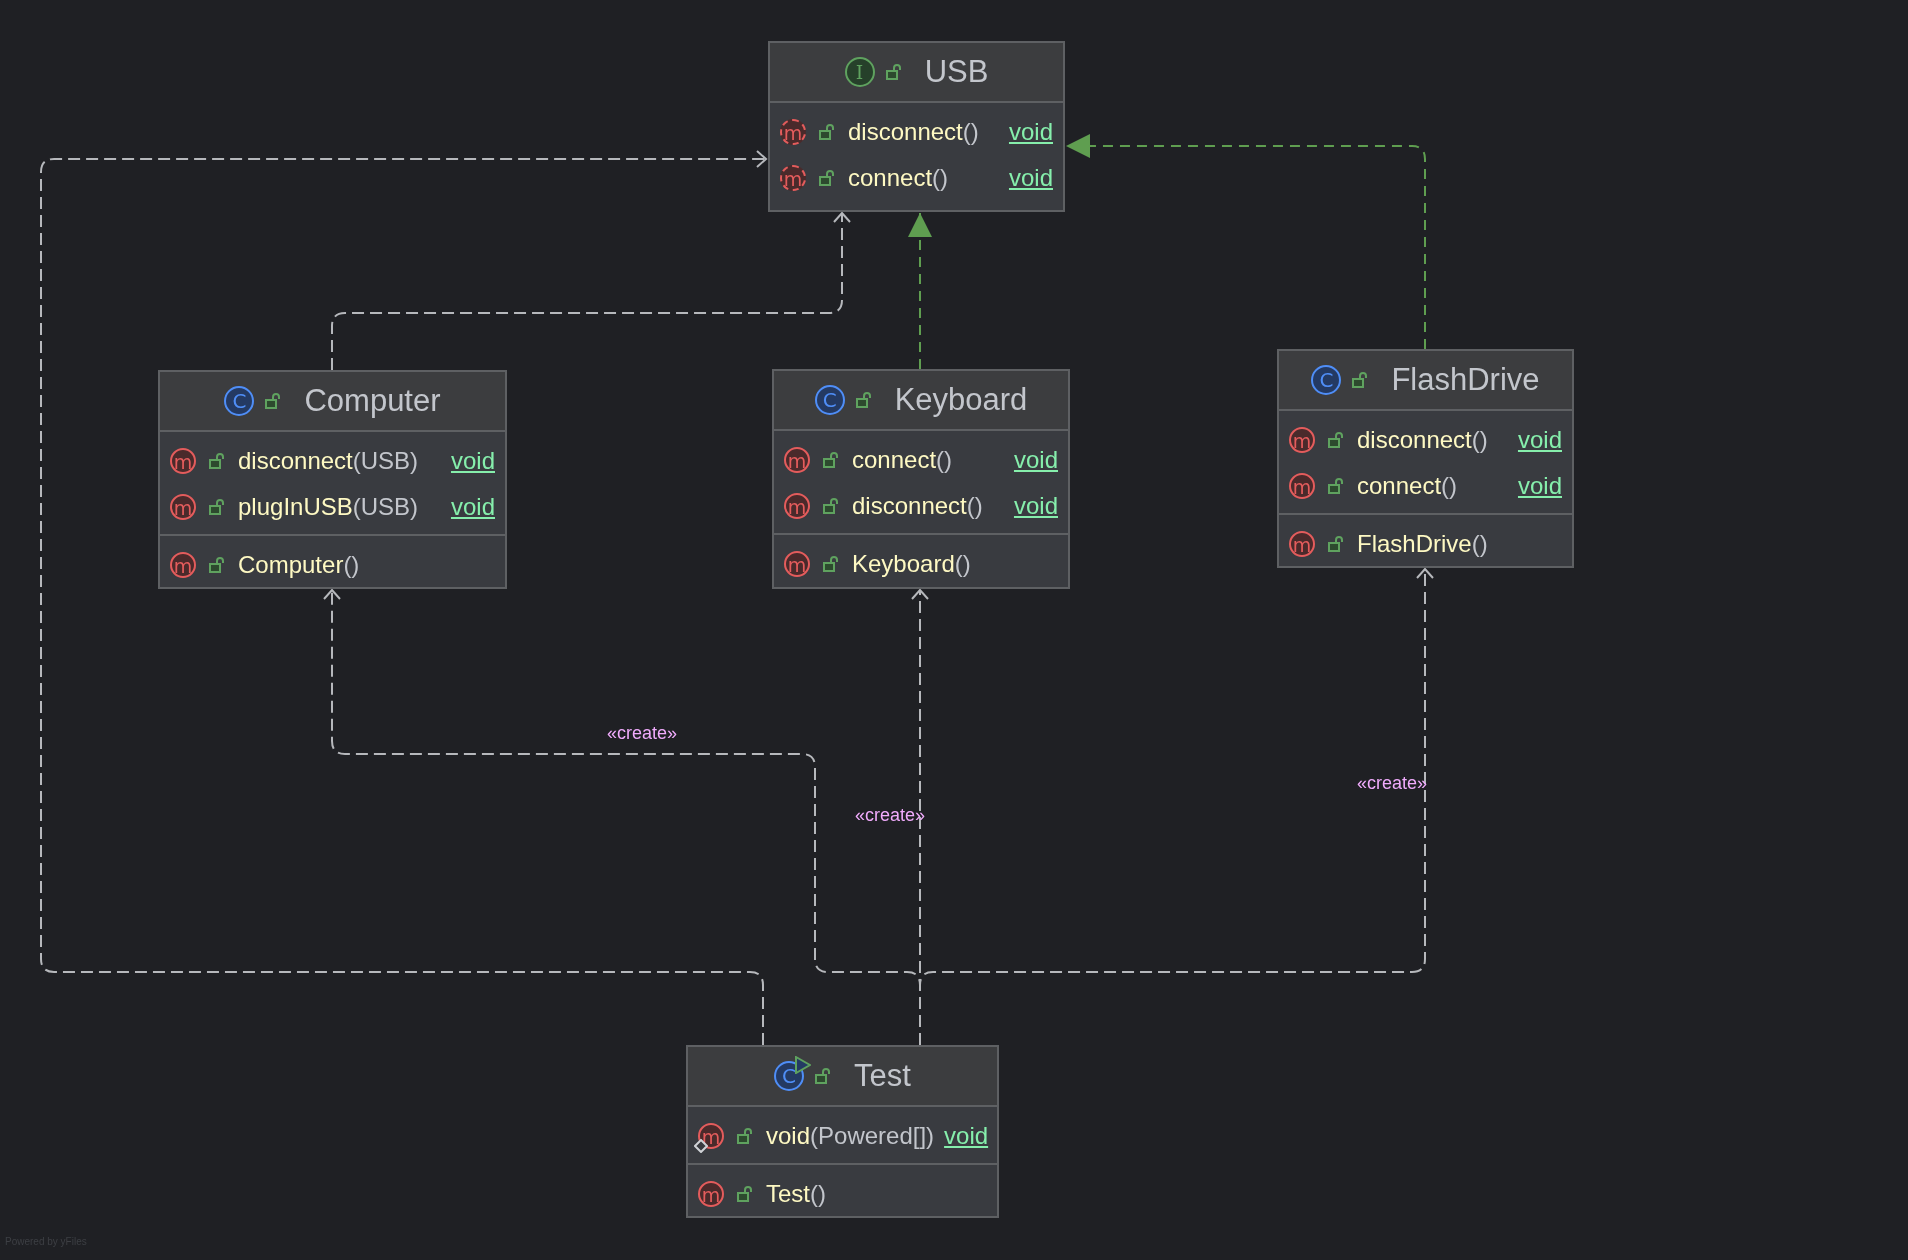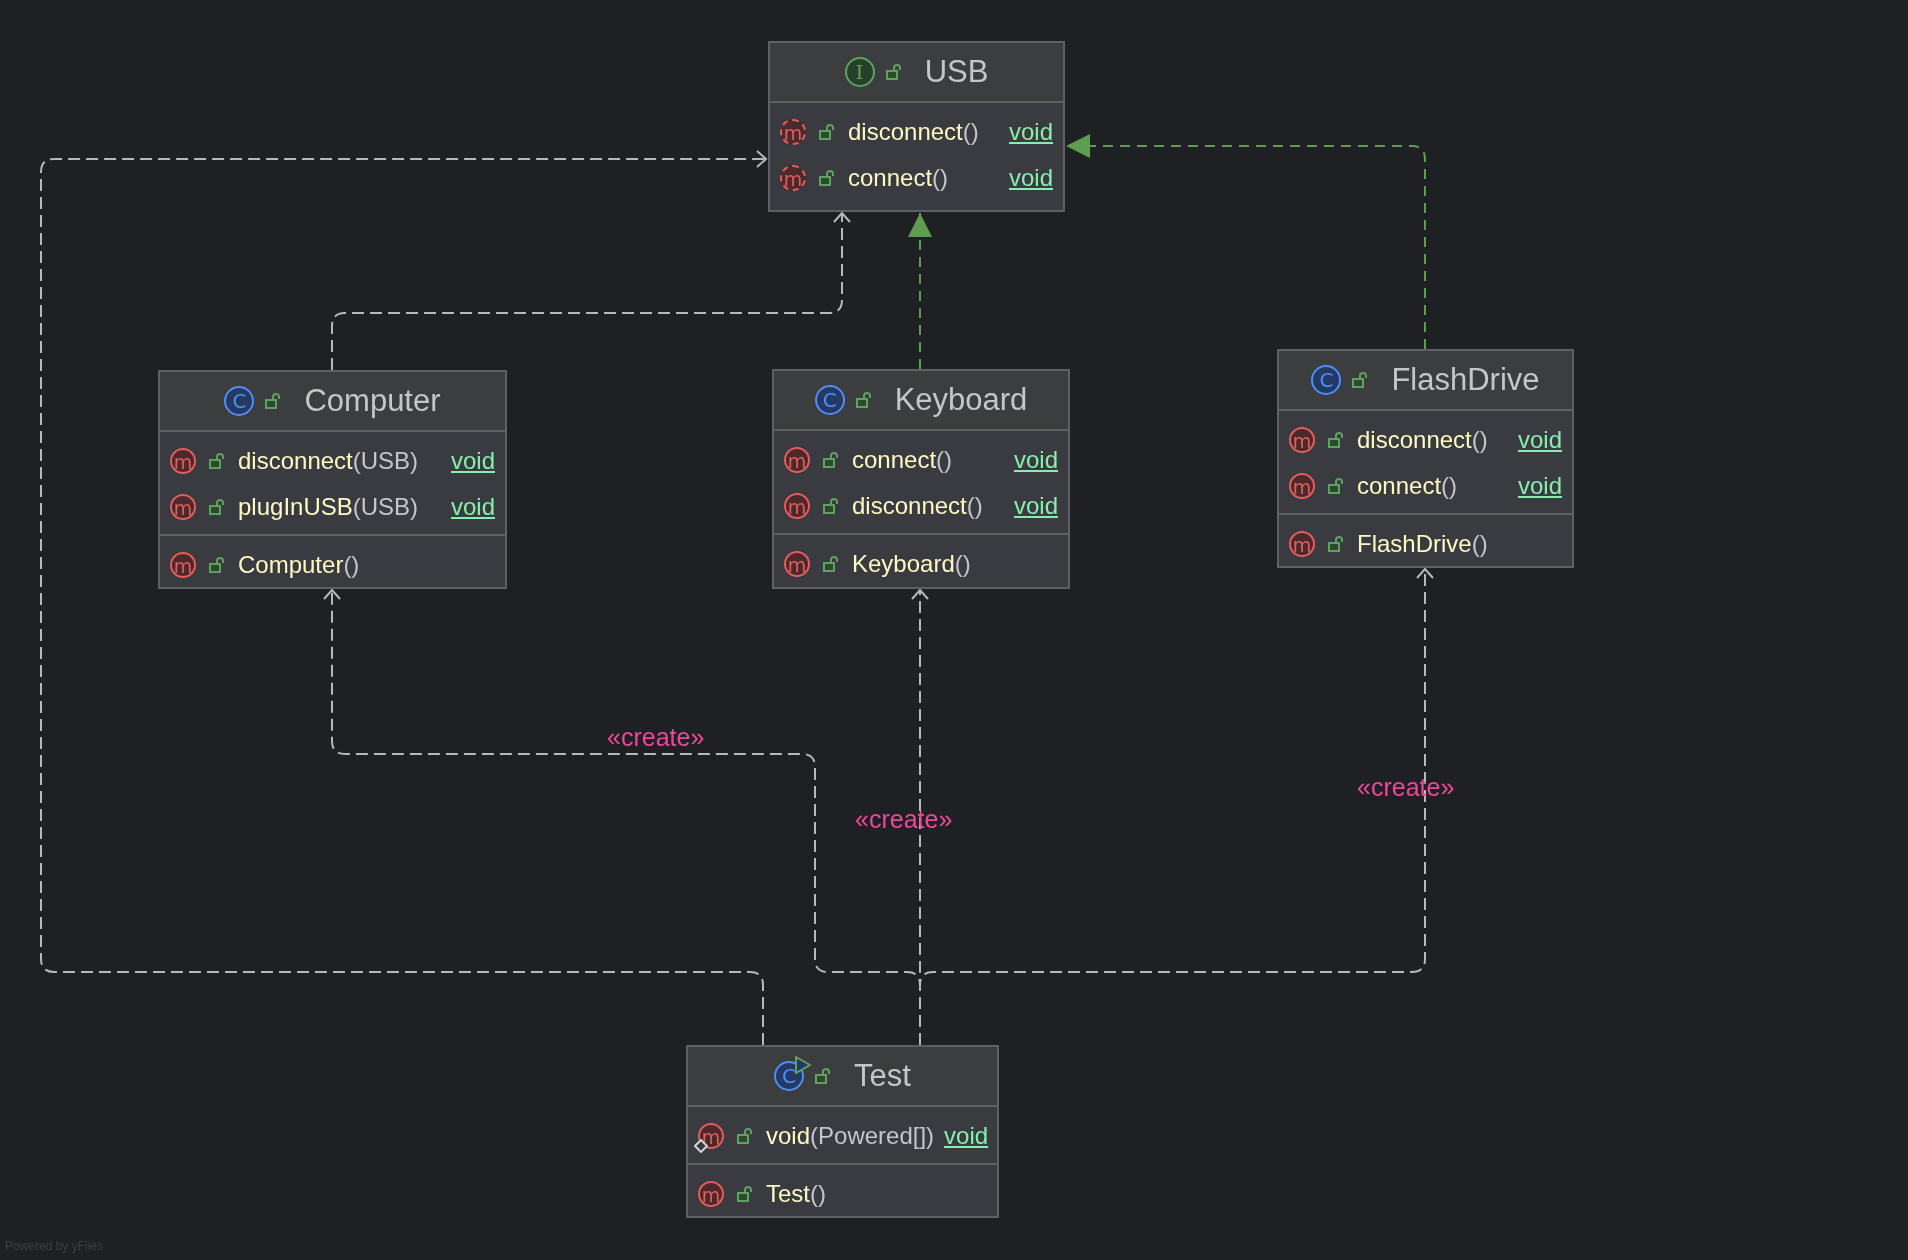--- a/index.html
+++ b/index.html
@@ -33,22 +33,22 @@
   .cicon {
     width: 30px; height: 30px; border-radius: 50%; border: 2px solid #4f8ef7; background: #243a63;
     color: #4f8ef7; font-size: 20px; line-height: 27px; text-align: center; box-sizing: border-box; position: relative;
     font-family: "DejaVu Sans", sans-serif;
   }
   .iicon {
     width: 30px; height: 30px; border-radius: 50%; border: 2px solid #5fa25f; background: #26402a;
     color: #5fa25f; font-size: 19px; line-height: 27px; text-align: center; box-sizing: border-box;
     font-family: "DejaVu Serif", serif;
   }
-  .edge-label { position: absolute; color: #ec4899; font-size: 25px; }
-  .watermark { position: absolute; left: 5px; bottom: 7px; font-size: 12px; color: #3d3f44; }
+  .edge-label { position: absolute; color: #f0abfc; font-size: 18px; }
+  .watermark { position: absolute; left: 5px; bottom: 13px; font-size: 10px; color: #3d3f44; }
 </style>
 </head>
 <body>
 
 <svg id="edges" xmlns="http://www.w3.org/2000/svg">
   <defs>
     <marker id="openArrow" markerWidth="20" markerHeight="20" refX="10" refY="10" orient="auto" markerUnits="userSpaceOnUse">
       <path d="M1,2 L10,10 L1,18" fill="none" stroke="#b6b8bc" stroke-width="2"></path>
     </marker>
     <marker id="triArrow" markerWidth="26" markerHeight="26" refX="24" refY="12" orient="auto" markerUnits="userSpaceOnUse">

